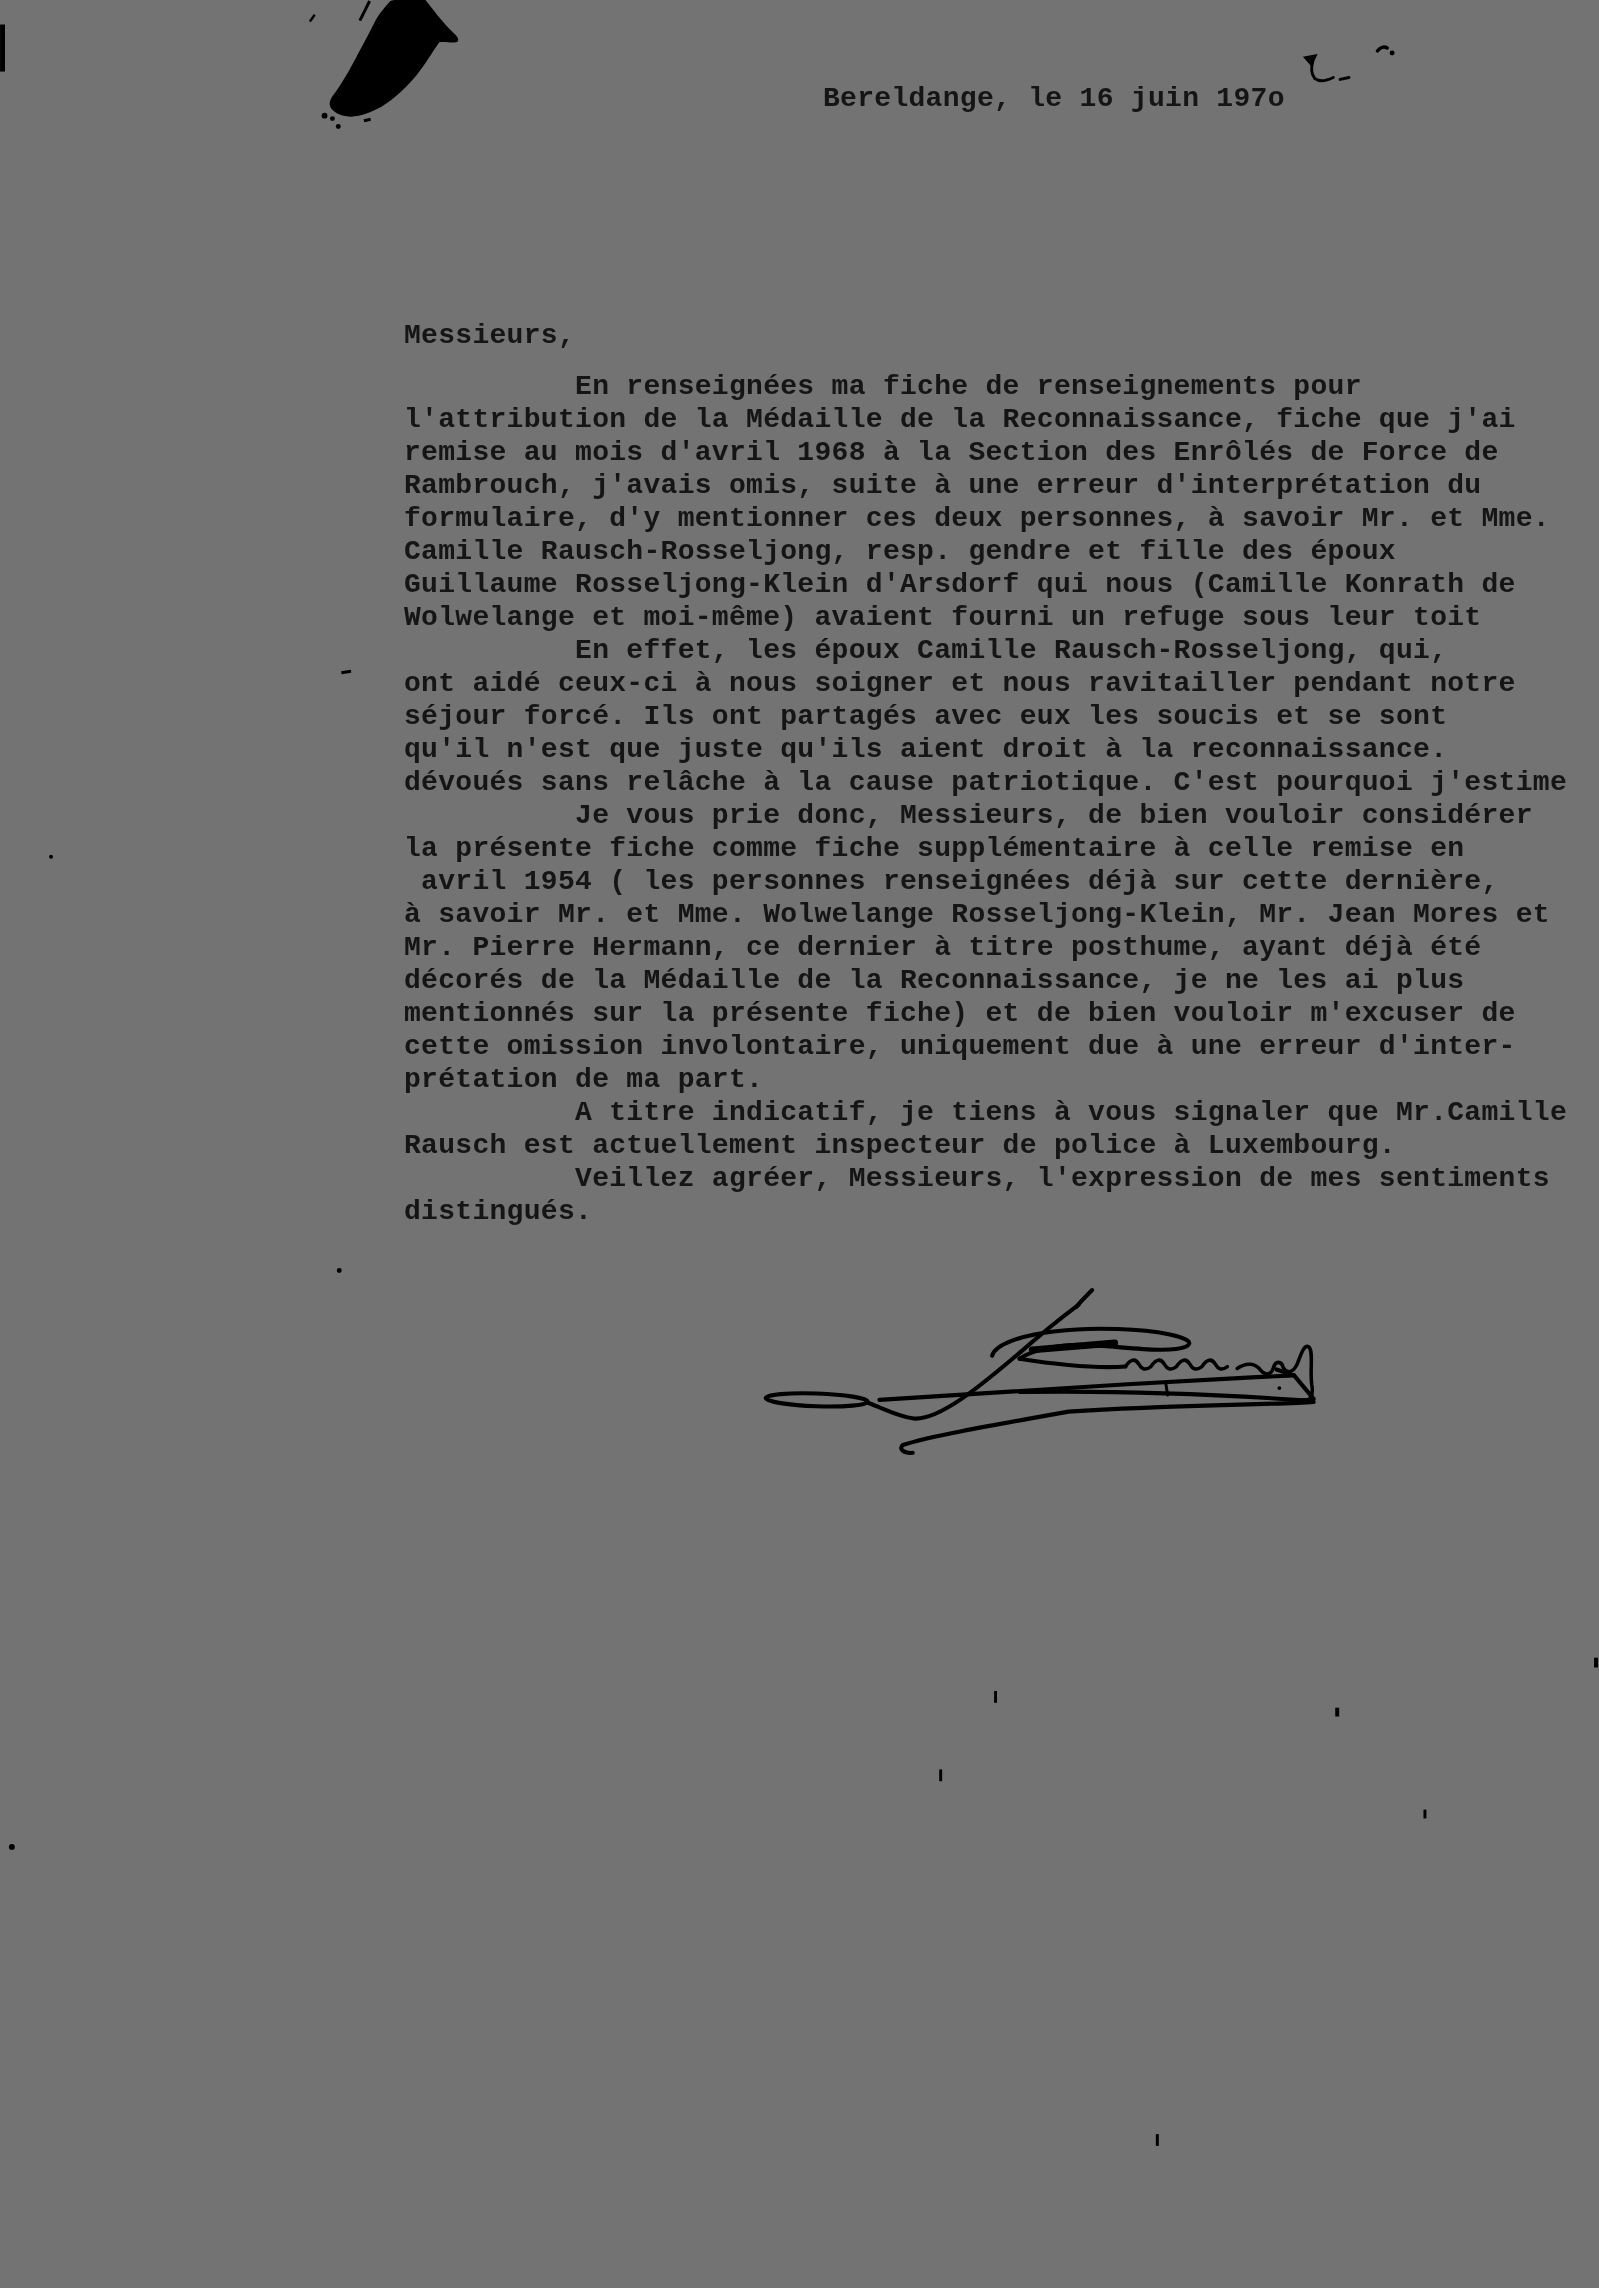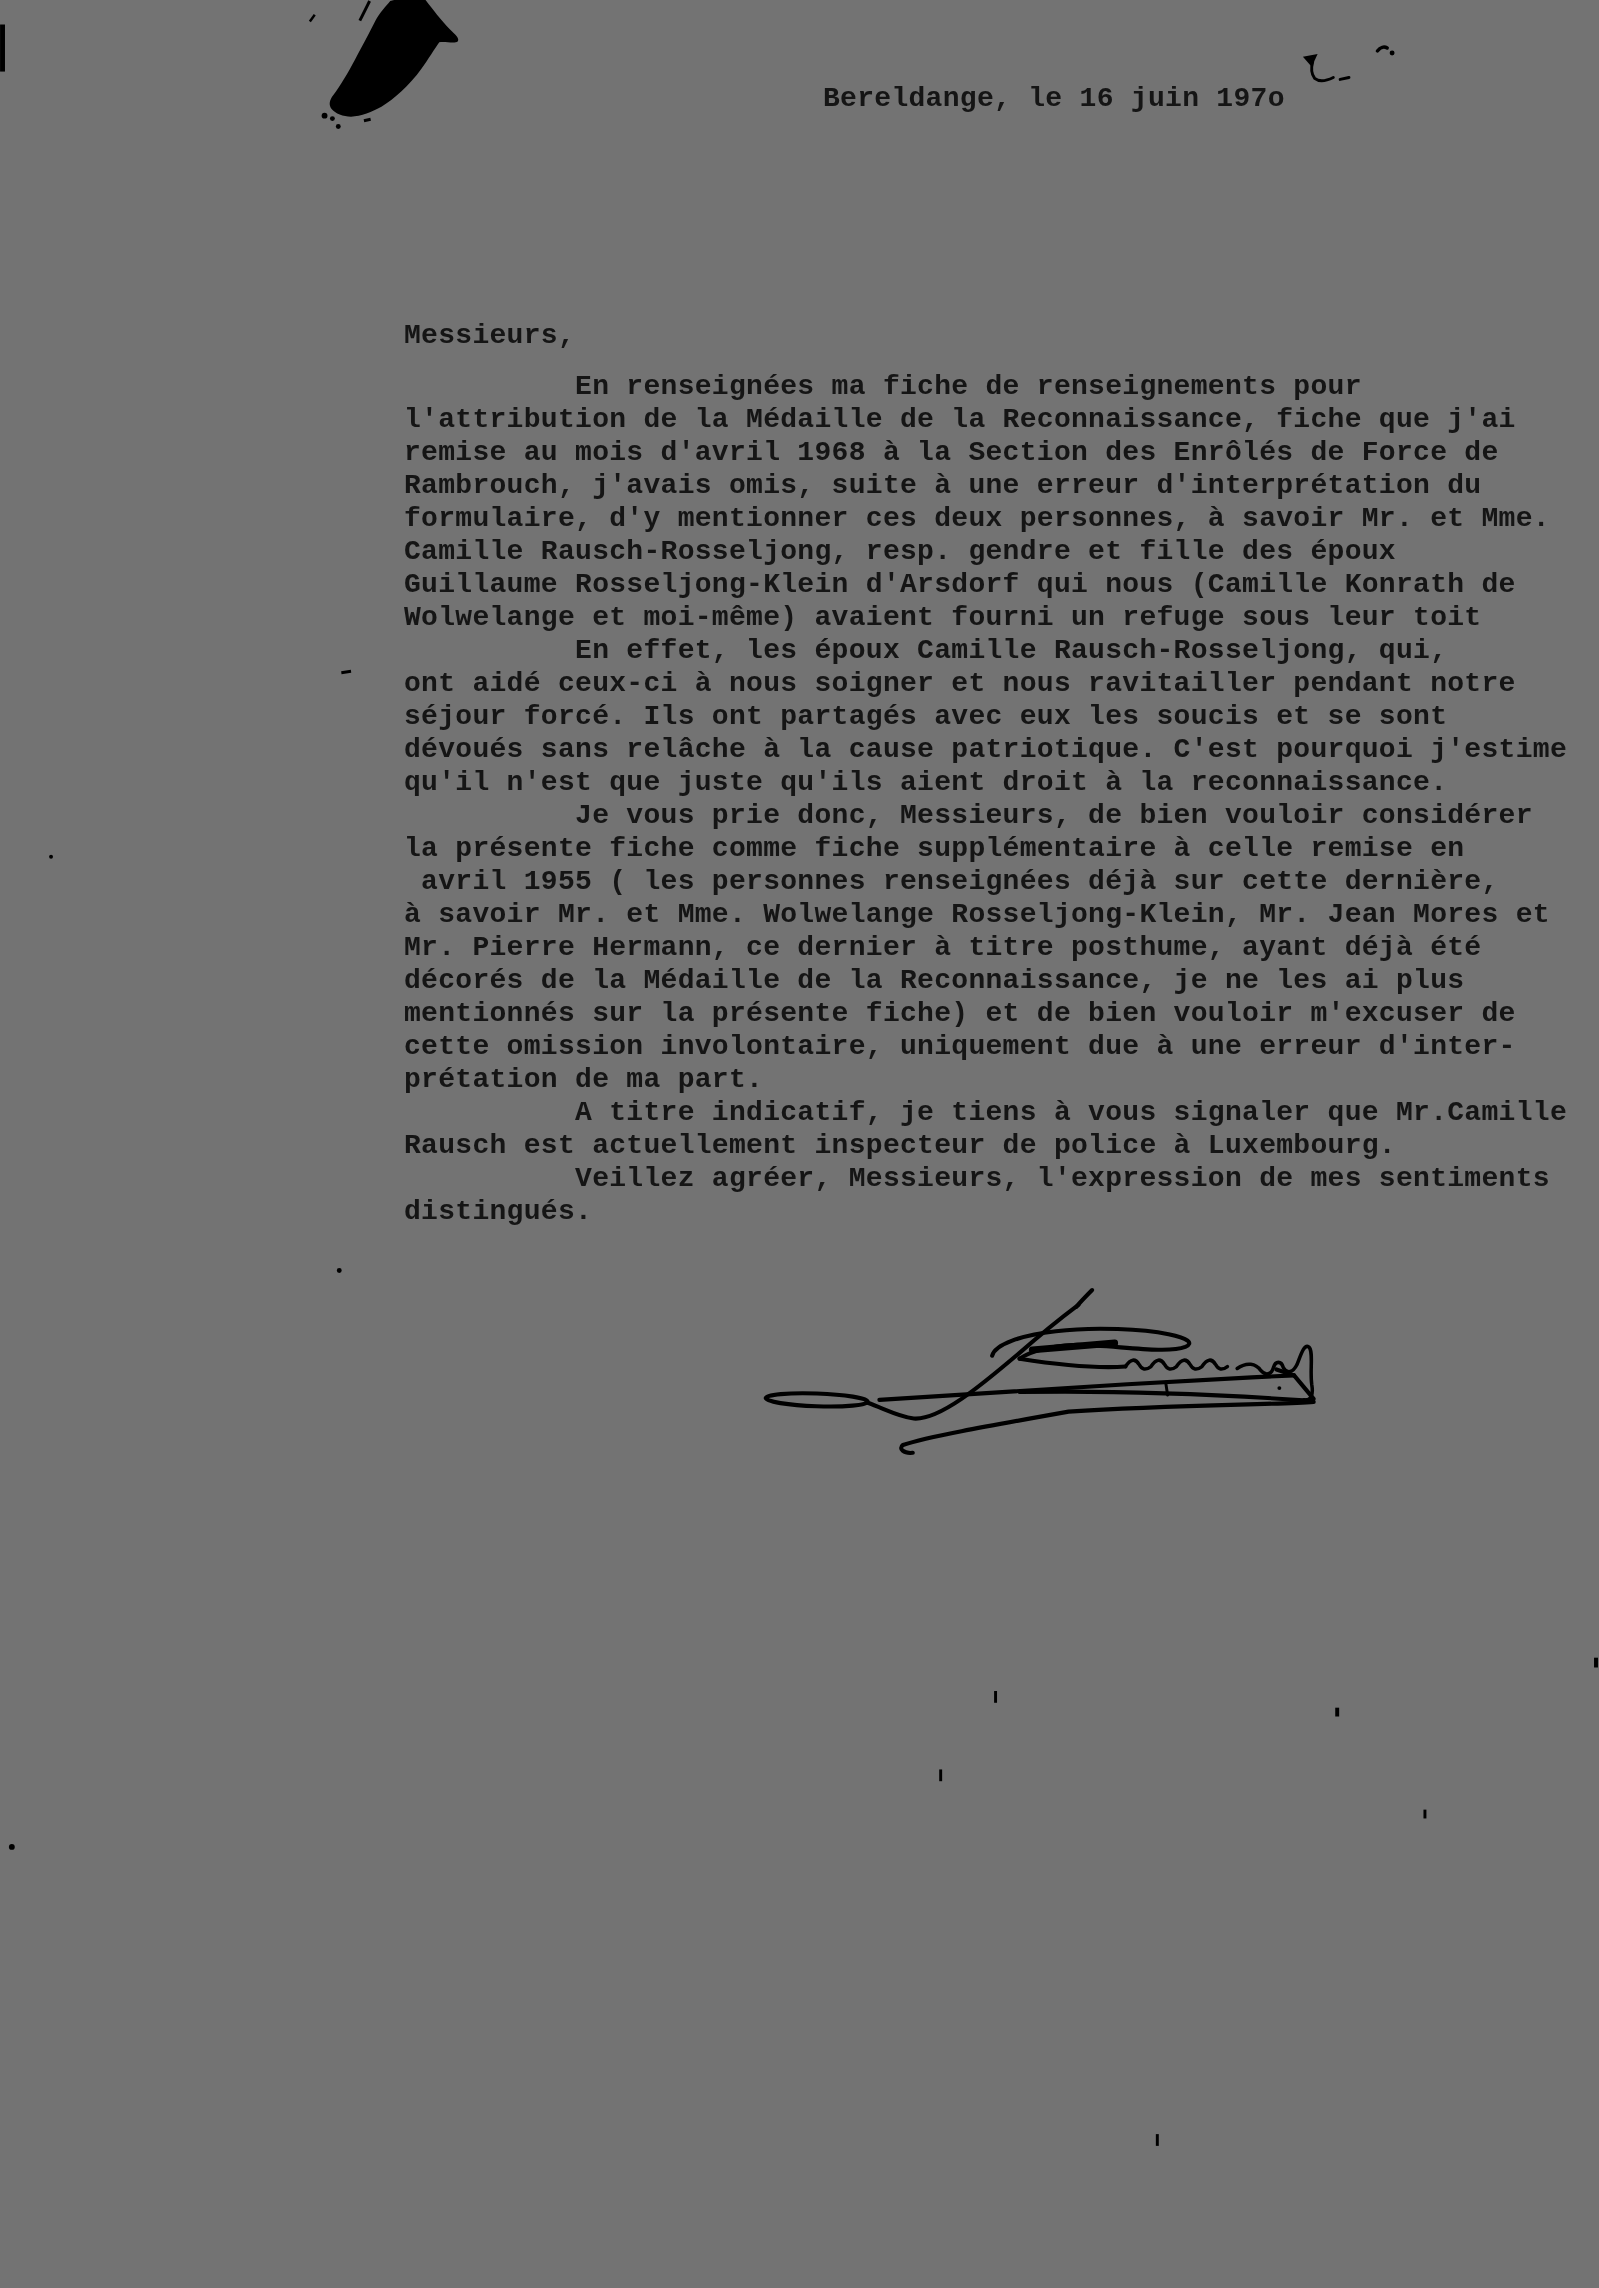--- a/index.html
+++ b/index.html
@@ -139,25 +139,25 @@
       <div class="typeline">l'attribution de la Médaille de la Reconnaissance, fiche que j'ai</div>
       <div class="typeline">remise au mois d'avril 1968 à la Section des Enrôlés de Force de</div>
       <div class="typeline">Rambrouch, j'avais omis, suite à une erreur d'interprétation du</div>
       <div class="typeline">formulaire, d'y mentionner ces deux personnes, à savoir Mr. et Mme.</div>
       <div class="typeline">Camille Rausch-Rosseljong, resp. gendre et fille des époux</div>
       <div class="typeline">Guillaume Rosseljong-Klein d'Arsdorf qui nous (Camille Konrath de</div>
       <div class="typeline">Wolwelange et moi-même) avaient fourni un refuge sous leur toit</div>
       <div class="typeline">          En effet, les époux Camille Rausch-Rosseljong, qui,</div>
       <div class="typeline">ont aidé ceux-ci à nous soigner et nous ravitailler pendant notre</div>
       <div class="typeline">séjour forcé. Ils ont partagés avec eux les soucis et se sont</div>
+      <div class="typeline">qu'il n'est que juste qu'ils aient droit à la reconnaissance.</div>
       <div class="typeline">dévoués sans relâche à la cause patriotique. C'est pourquoi j'estime</div>
-      <div class="typeline">qu'il n'est que juste qu'ils aient droit à la reconnaissance.</div>
       <div class="typeline">          Je vous prie donc, Messieurs, de bien vouloir considérer</div>
       <div class="typeline">la présente fiche comme fiche supplémentaire à celle remise en</div>
-      <div class="typeline"> avril 1955 ( les personnes renseignées déjà sur cette dernière,</div>
+      <div class="typeline"> avril 1954 ( les personnes renseignées déjà sur cette dernière,</div>
       <div class="typeline">à savoir Mr. et Mme. Wolwelange Rosseljong-Klein, Mr. Jean Mores et</div>
       <div class="typeline">Mr. Pierre Hermann, ce dernier à titre posthume, ayant déjà été</div>
       <div class="typeline">décorés de la Médaille de la Reconnaissance, je ne les ai plus</div>
       <div class="typeline">mentionnés sur la présente fiche) et de bien vouloir m'excuser de</div>
       <div class="typeline">cette omission involontaire, uniquement due à une erreur d'inter-</div>
       <div class="typeline">prétation de ma part.</div>
       <div class="typeline">          A titre indicatif, je tiens à vous signaler que Mr.Camille</div>
       <div class="typeline">Rausch est actuellement inspecteur de police à Luxembourg.</div>
       <div class="typeline">          Veillez agréer, Messieurs, l'expression de mes sentiments</div>
       <div class="typeline">distingués.</div>

